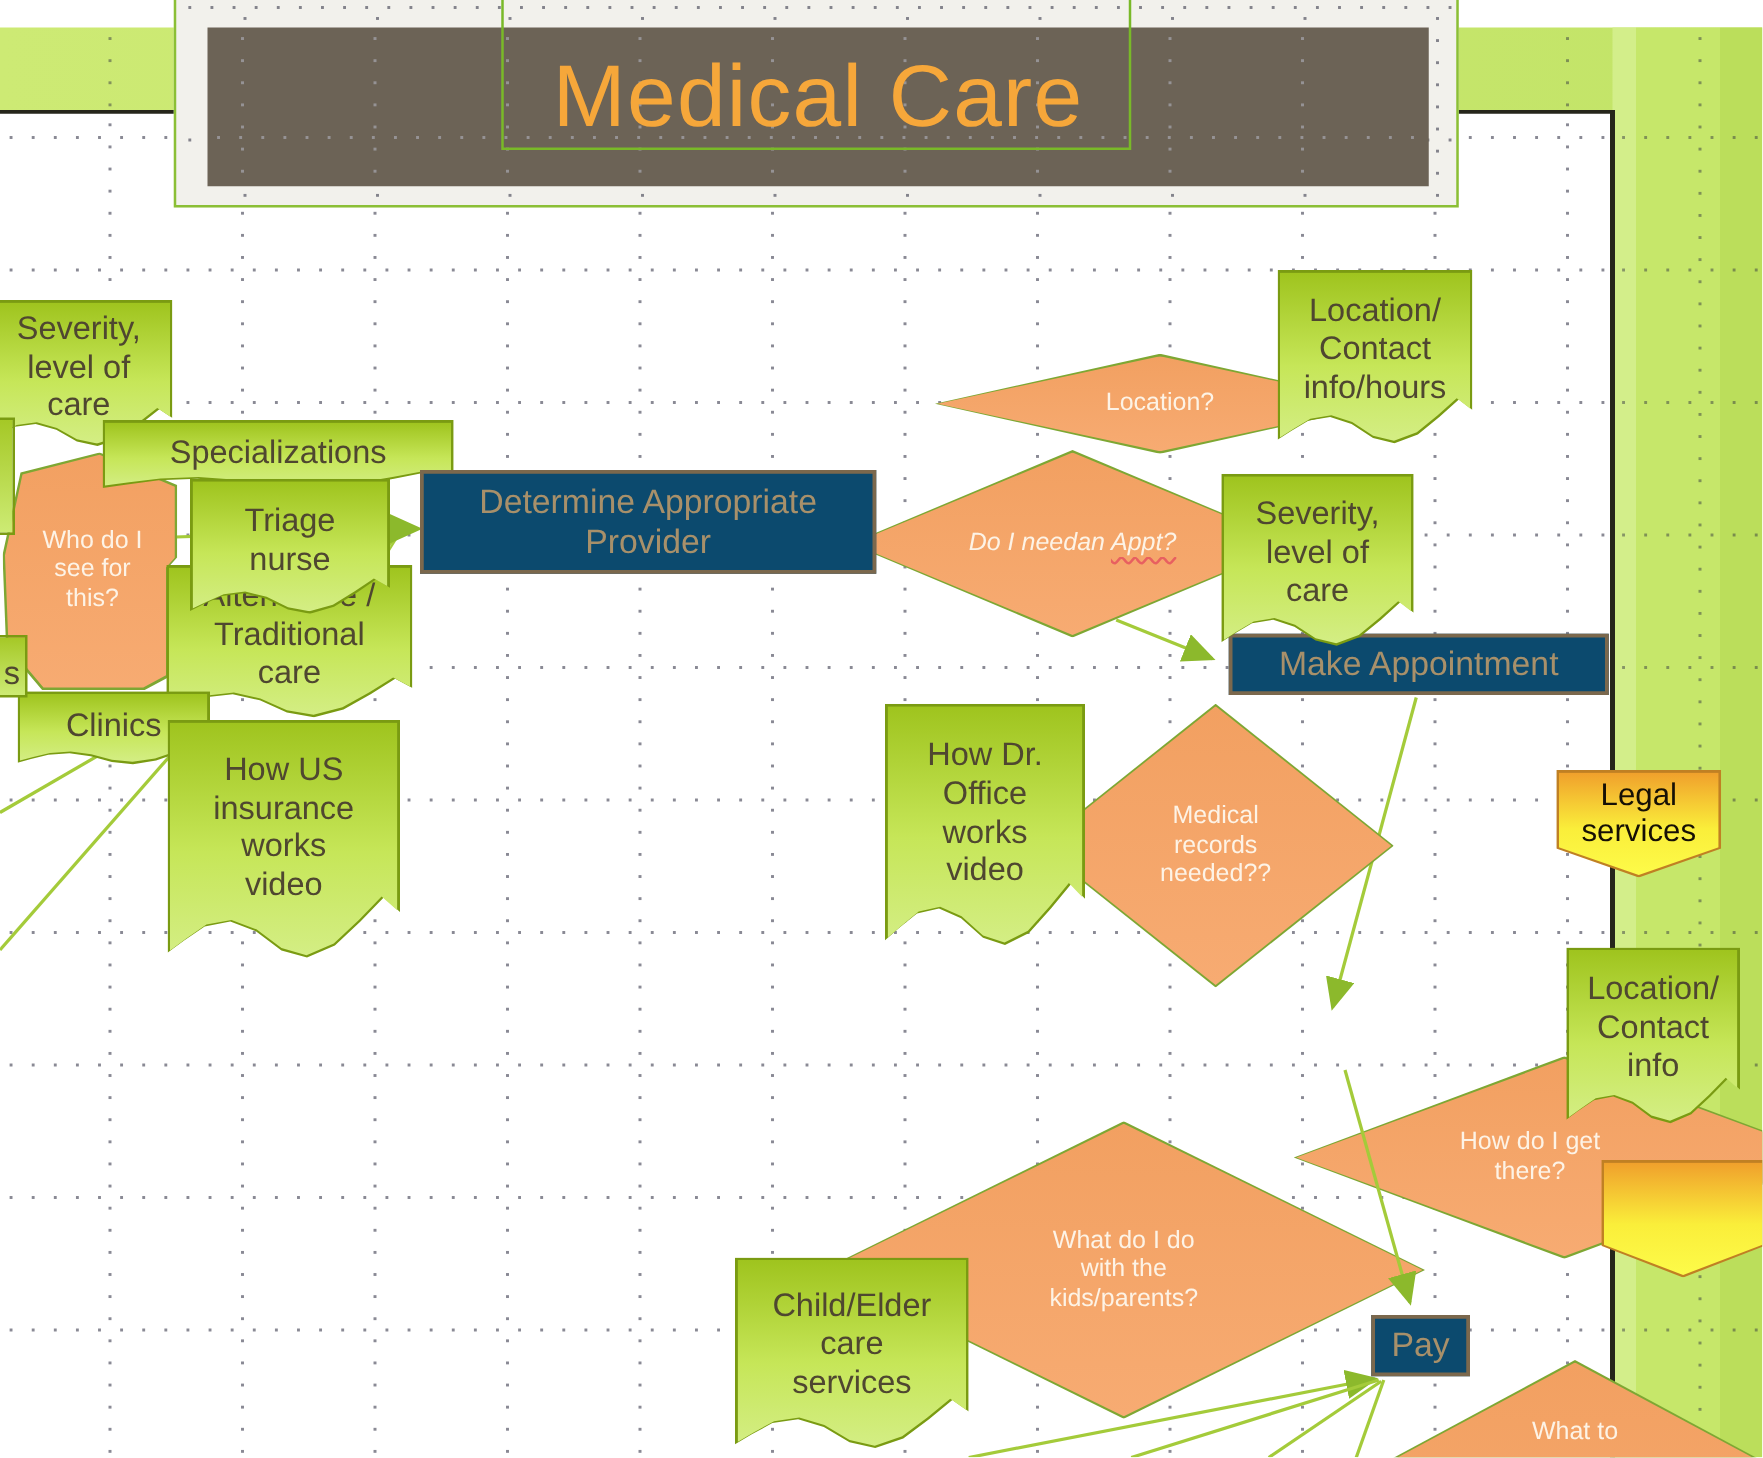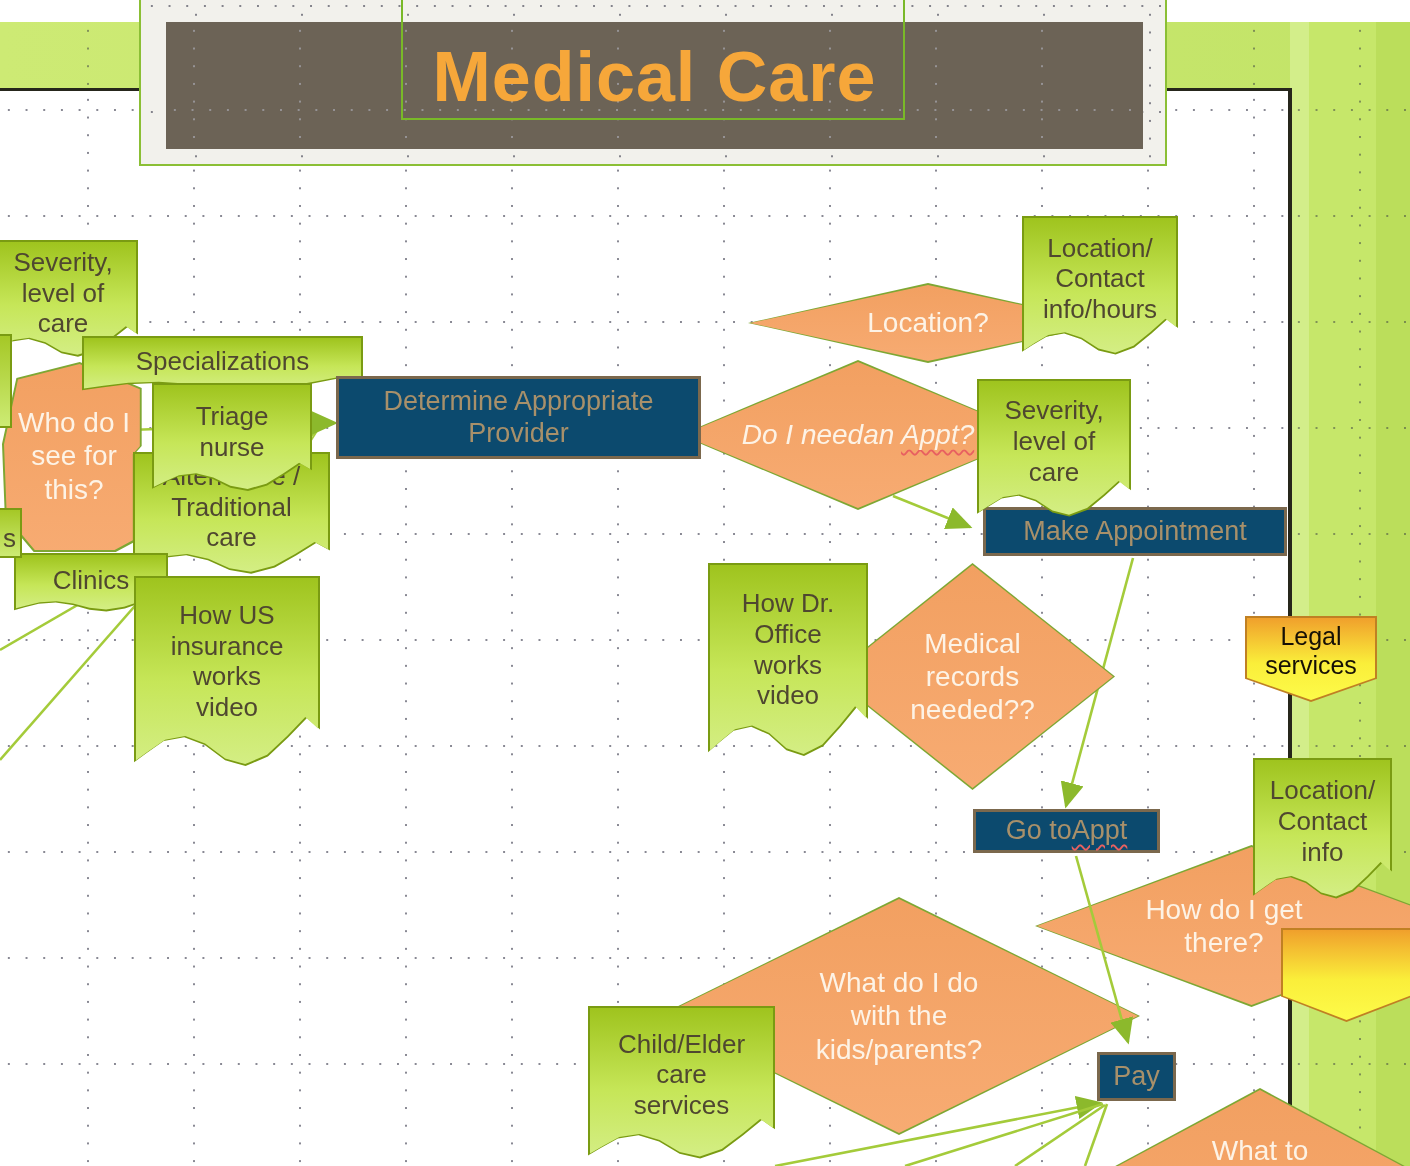--- a/index.html
+++ b/index.html
@@ -1,18 +1,18 @@
 <!DOCTYPE html>
 <html><head>
 <meta charset="utf-8">
 <style>
   html,body{margin:0;padding:0;background:#fff;}
   .stage{position:relative;width:1410px;height:1166px;overflow:hidden;
          font-family:"Liberation Sans",sans-serif;background:#fff;}
-  .abs{position:absolute;font-weight:bold;}
+  .abs{position:absolute;}
 
   
   .grid-dark{
     background-image:
       radial-gradient(circle, rgba(40,40,60,.55) 1.1px, transparent 1.5px),
       radial-gradient(circle, rgba(40,40,60,.55) 1.1px, transparent 1.5px);
     background-size:17.7px 106px,106px 17.7px;
   }
   .band-top{left:0;top:22px;width:1410px;height:66px;
     background-image:
@@ -58,21 +58,21 @@
   .oct{clip-path:polygon(10% 11%,54% 3%,97% 16%,97% 45%,92% 49%,92% 93%,79% 98%,22% 98%,2% 81%,0% 44%);}
   .note-b{background:#7a9b12;}
   .note-f{background:linear-gradient(180deg,#9fc41e,#c6e658 55%,#d4ee85);}
   .diam-b{background:#7ea733;}
   .diam-f{background:linear-gradient(180deg,#f2a express 061,#f7ab72);background:linear-gradient(180deg,#f2a061,#f7ab72);}
   .pent-b{background:#c08023;}
   .pent-f{background:linear-gradient(180deg,#f0a02c,#faee3a 55%,#fdfb49);}
   .lbl{position:absolute;left:2px;top:2px;right:2px;bottom:2px;display:flex;align-items:center;
     justify-content:center;text-align:center;white-space:pre-line;line-height:1.18;}
   .notetxt{color:#4f4730;font-size:26px;bottom:12%;}
-  .diamtxt{color:#fdf3e6;font-size:28px;}
+  .diamtxt{color:#fdf3e6;font-size:20px;}
   .penttxt{color:#161005;font-size:25px;bottom:20%;}
   .proc{background:#0c4a6e;border:3px solid #7b684d;box-sizing:border-box;}
   .proctxt{color:#a8906a;font-size:27px;}
   .squig{text-decoration-line:underline;text-decoration-style:wavy;
     text-decoration-color:#e86060;text-decoration-thickness:1.5px;text-underline-offset:5px;}
   .sliver{background:linear-gradient(180deg,#a5c826,#cdeb74);border:2px solid #7a9b12;box-sizing:border-box;}
   .slbl{position:absolute;right:4px;bottom:2px;color:#4f4730;font-size:26px;}
   svg.conn{position:absolute;left:0;top:0;pointer-events:none;}
 </style>
 </head>
@@ -261,25 +261,20 @@
 video</div>
   </div>
 
   <div class="shape" style="left:1245px;top:616px;width:132px;height:86px;">
     <div class="lyr b pent pent-b"></div>
     <div class="lyr f pent pent-f"></div>
     <div class="lbl penttxt">Legal
 services</div>
   </div>
 
-  <div class="shape proc" style="left:973px;top:809px;width:187px;height:44px;">
-    <div class="lbl proctxt">
-      <span>Go to </span><span class="squig">Appt</span>
-    </div>
-  </div>
 
   <div class="shape" style="left:1253px;top:758px;width:139px;height:142px;">
     <div class="lyr b wave note-b"></div>
     <div class="lyr f wave note-f"></div>
     <div class="lbl notetxt">Location/
 Contact
 info</div>
   </div>
 
   <div class="shape" style="left:1281px;top:928px;width:131px;height:94px;">

